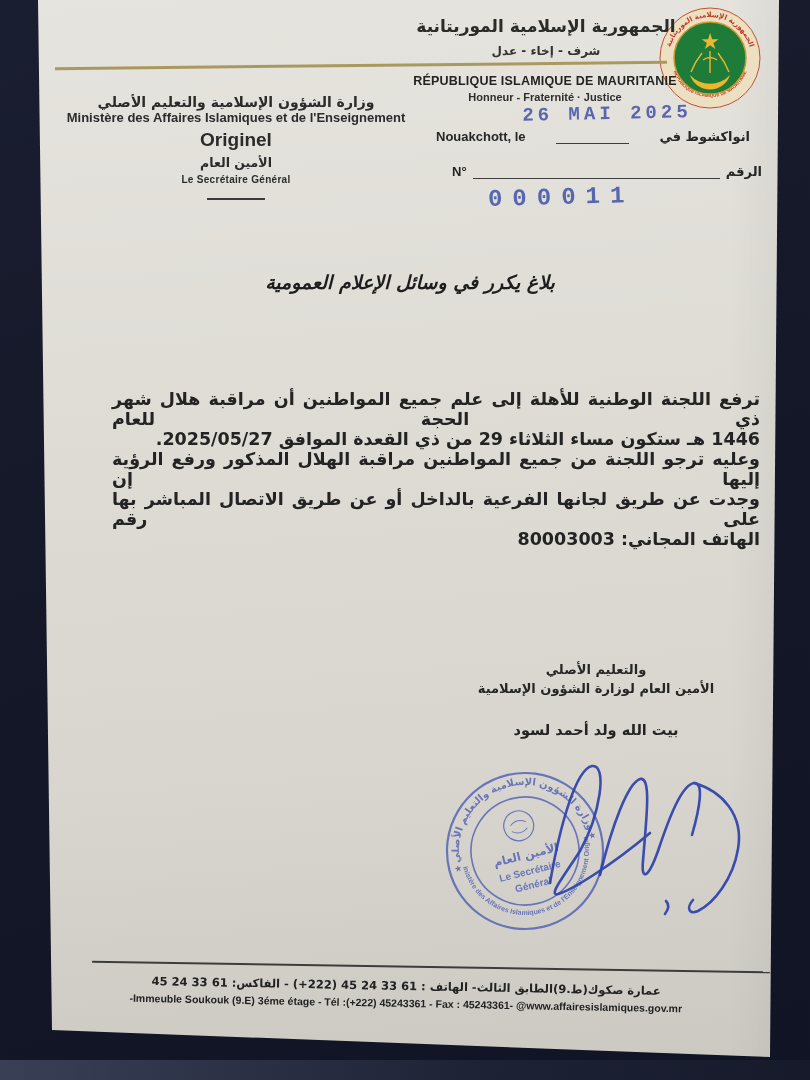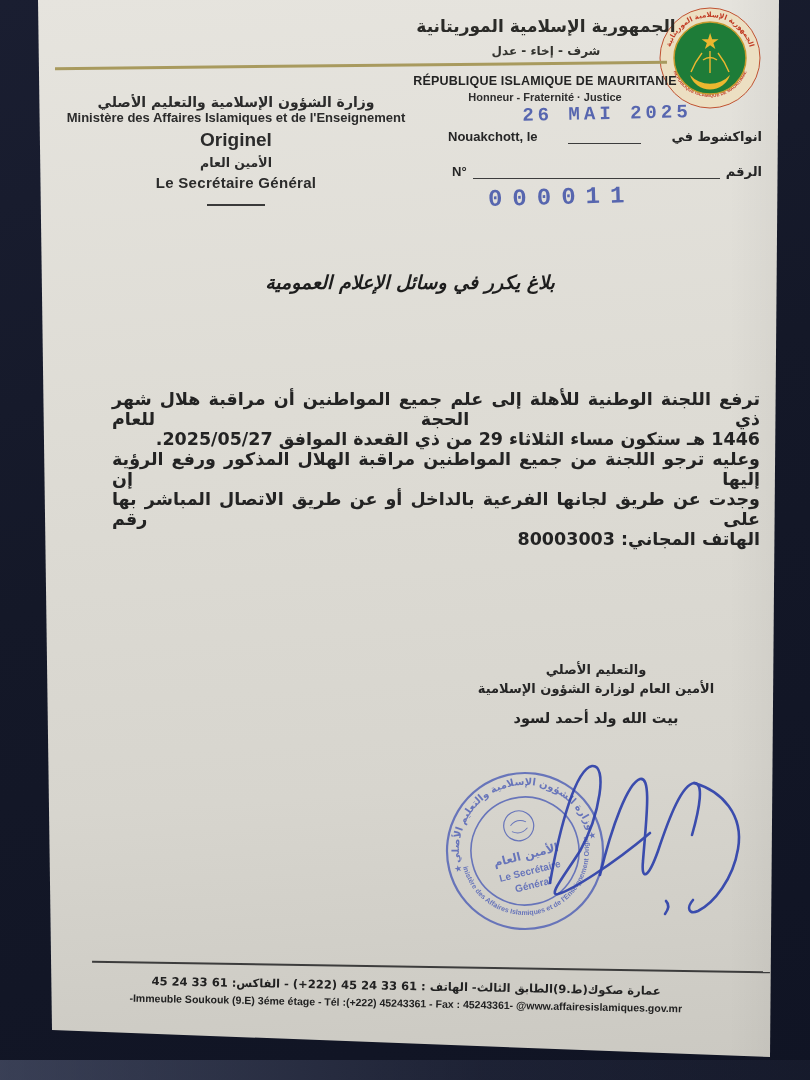--- a/index.html
+++ b/index.html
@@ -25,29 +25,29 @@
   .gold-rule{left:55px;top:64px;width:612px;height:3px;background:#a89a5e;transform:rotate(-.6deg);}
   .hdr-fr-rep{left:392px;top:74px;width:306px;font-size:12.5px;font-weight:bold;letter-spacing:.2px;color:#232323;}
   .hdr-fr-motto{left:392px;top:91px;width:306px;font-size:11px;font-weight:bold;color:#2e2e2e;}
 
   
   .letterhead{left:60px;top:94px;width:352px;text-align:center;color:#2b2b2b;}
   .lh-ar{font-size:14px;font-weight:bold;}
   .lh-fr1{font-size:13px;font-weight:bold;}
   .lh-fr2{font-size:19px;font-weight:bold;margin-top:4px;}
   .lh-sgar{font-size:12.5px;font-weight:bold;margin-top:4px;}
-  .lh-sgfr{font-size:15px;font-weight:bold;margin-top:4px;letter-spacing:.3px;}
+  .lh-sgfr{font-size:10px;font-weight:bold;margin-top:4px;letter-spacing:.3px;}
   .lh-dash{width:58px;border-top:2px solid #3a3a3a;margin:13px auto 0;}
 
   
   .ink{color:#3f51a8;}
   .date-stamp{left:512px;top:103px;width:190px;font-family:"Liberation Mono","DejaVu Sans Mono",monospace;
       font-size:19px;font-weight:bold;letter-spacing:4px;transform:rotate(-1.2deg);opacity:.85;}
   .ref-row{display:flex;align-items:flex-end;}
-  .row-place{left:448px;top:128px;width:314px;gap:24px;}
+  .row-place{left:436px;top:128px;width:314px;gap:24px;}
   .row-num{left:452px;top:163px;width:310px;}
   .ref-label-fr{font-size:13px;font-weight:bold;white-space:nowrap;}
   .ref-fill{flex:1;border-bottom:1.5px solid #3c3c3c;height:15px;margin:0 6px;}
   .ref-label-ar{font-size:13px;font-weight:bold;white-space:nowrap;}
   .num-stamp{left:488px;top:183px;width:220px;font-family:"Liberation Mono","DejaVu Sans Mono",monospace;
       font-size:24px;font-weight:bold;letter-spacing:10px;transform:rotate(-1.6deg);opacity:.85;}
 
   
   .doc-title{left:235px;top:271px;width:350px;font-size:19px;font-weight:bold;color:#1d1d1d;font-style:italic;}
 
@@ -56,21 +56,21 @@
       font-size:17.5px;font-weight:600;line-height:20px;}
   .body-line{text-align:right;}
   .jst{text-align:justify;text-align-last:justify;}
 
   
   .sig-left{left:118px;top:652px;width:352px;}
   .sig-right{left:472px;top:660px;width:248px;}
   .sig-title{font-size:13px;font-weight:bold;line-height:19px;color:#262626;}
   .sig-name{font-size:14.5px;font-weight:bold;color:#232323;}
   .sig-left .sig-name{margin-top:37px;}
-  .sig-right .sig-name{margin-top:12px;}
+  .sig-right .sig-name{margin-top:24px;}
 
   
   .footer-rule{left:92px;top:966px;width:678px;height:2px;background:#3c3c3c;transform:rotate(.9deg);}
   .footer{left:72px;top:979px;width:668px;transform:rotate(1.1deg);color:#222;}
   .foot-ar{font-size:11.5px;font-weight:bold;direction:rtl;}
   .foot-fr{font-size:10.5px;font-weight:bold;margin-top:4px;}
 
   .stamp-wrap{left:400px;top:753px;width:344px;height:196px;}
 </style>
 </head>

